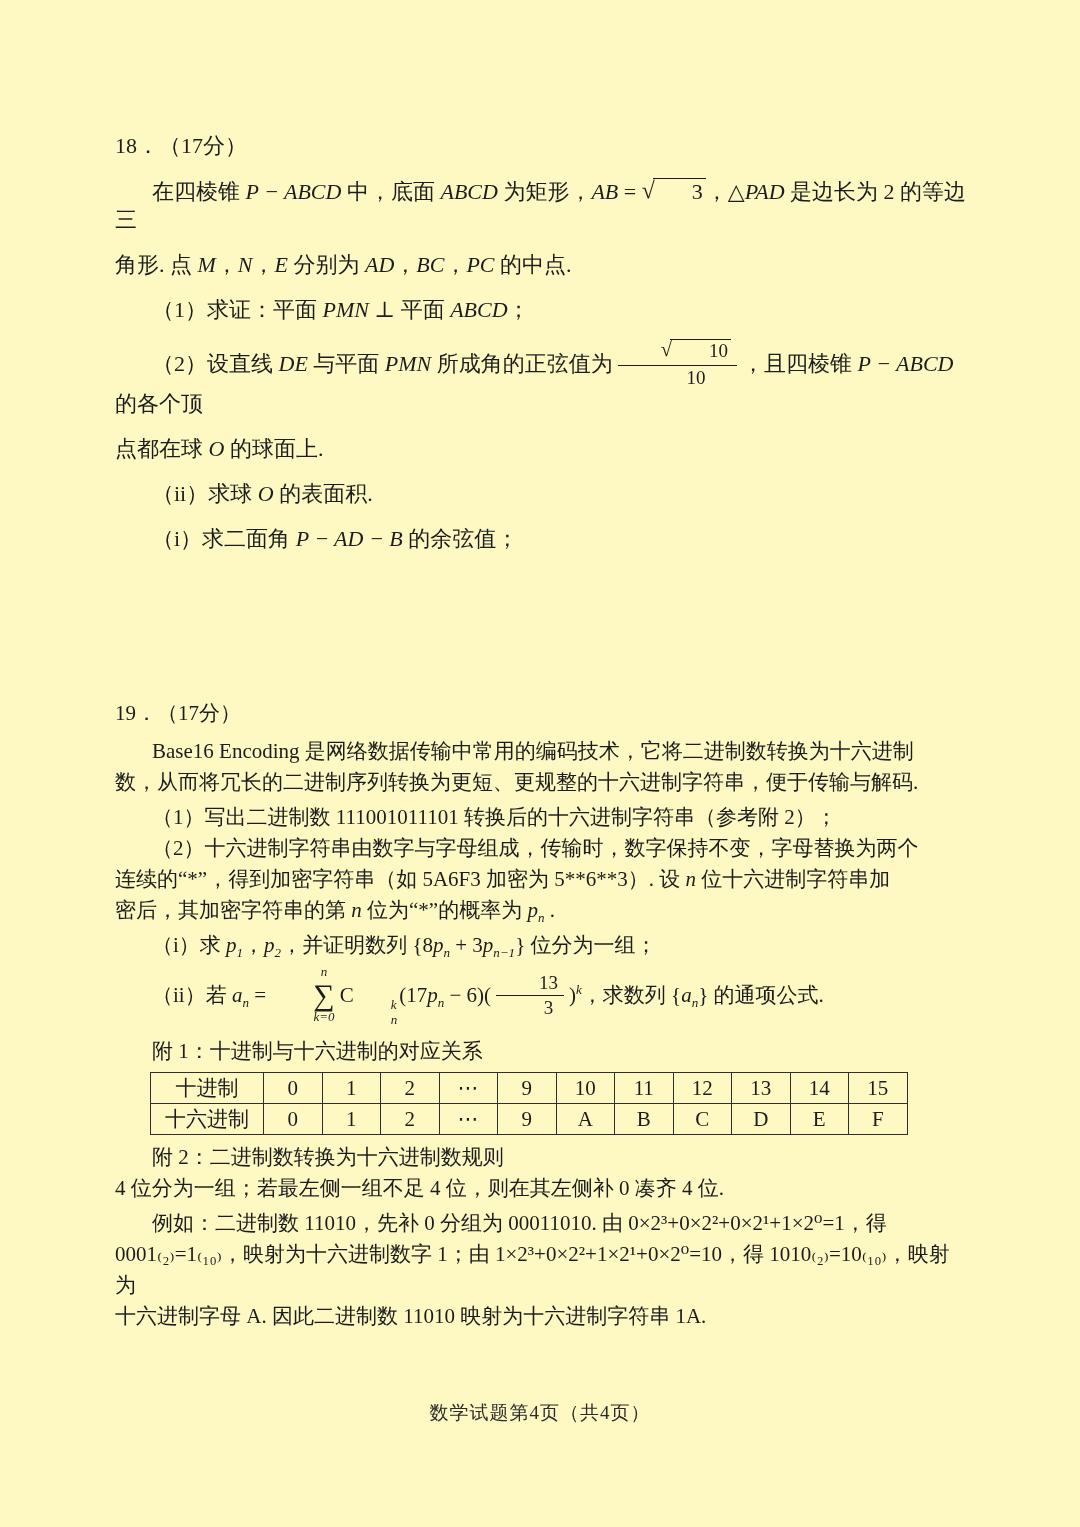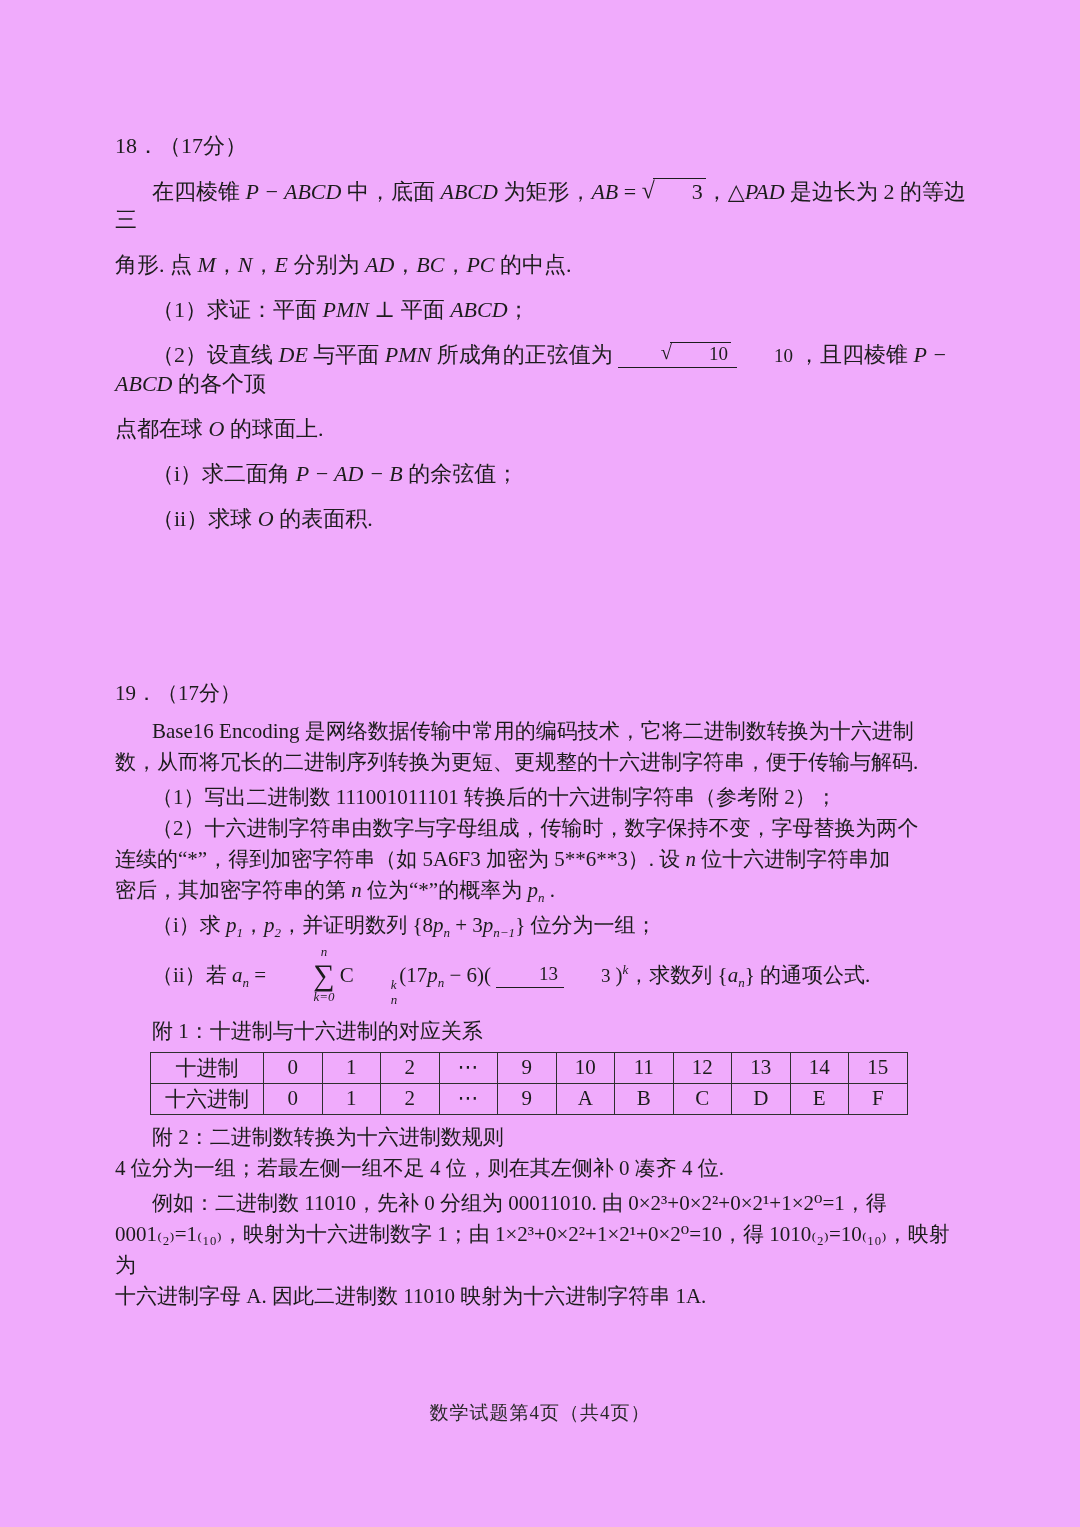--- a/index.html
+++ b/index.html
@@ -8,21 +8,21 @@
     width: 1080px; height: 1527px;
     background: #ffffff;
     color: #1c1c1c;
     font-family: "Liberation Serif", "DejaVu Serif", "DejaVu Sans", serif;
   }
   .page {
     position: relative;
     width: 1080px; height: 1527px;
     padding: 132px 112px 0 115px;
     overflow: hidden;
-    background: #f0abfc;
+    background: #fef9c3;
   }
   p { margin: 0; }
   .mi { font-style: italic; text-align: right; }
   sub, sup { font-size: 0.62em; line-height: 0; }
   sub.mi, sup.mi { font-style: italic; }
 
   
   .q18 p { font-size: 22px; line-height: 28px; margin: 0 0 17px 0; }
   .q18 { margin-bottom: 145px; }
   .ind { text-indent: 37px; }
@@ -39,21 +39,21 @@
   .sqrt-rad {
     display: inline-block;
     border-top: 1.6px solid currentColor;
     line-height: 1.05;
     padding: 1px 3px 0 2px;
     margin-left: -2px;
   }
 
   
   .frac {
-    display: inline-flex; flex-direction: row; align-items: center;
+    display: inline-flex; flex-direction: column; align-items: center;
     vertical-align: middle; font-size: 19px; line-height: 1.15;
     margin: 0 5px; position: relative; top: -2px;
   }
   .fnum { border-bottom: 1.6px solid currentColor; padding: 0 6px 2px 6px; }
   .fden { padding-top: 1px; }
 
   
   .bigop {
     display: inline-flex; flex-direction: column; align-items: center;
     vertical-align: middle; line-height: 1; margin: 0 5px; position: relative; top: -2px;
@@ -99,23 +99,23 @@
 
     <p class="ind"><span>（1）求证：平面 </span><span class="mi">PMN</span><span> ⊥ 平面 </span><span class="mi">ABCD</span><span>；</span></p>
 
     <p class="ind"><span>（2）设直线 </span><span class="mi">DE</span><span> 与平面 </span><span class="mi">PMN</span><span> 所成角的正弦值为</span><span class="frac">
           <span class="fnum"><span class="sqrt"><span class="sqrt-sym">√</span><span class="sqrt-rad">10</span></span></span>
           <span class="fden">10</span>
         </span><span>，且四棱锥 </span><span class="mi">P − ABCD</span><span> 的各个顶</span></p>
 
     <p><span>点都在球 </span><span class="mi">O</span><span> 的球面上.</span></p>
 
+    <p class="ind"><span>（ii）求球 </span><span class="mi">O</span><span> 的表面积.</span></p>
+
     <p class="ind"><span>（i）求二面角 </span><span class="mi">P − AD − B</span><span> 的余弦值；</span></p>
-
-    <p class="ind"><span>（ii）求球 </span><span class="mi">O</span><span> 的表面积.</span></p>
   </section>
 
   <section class="q19">
     <p class="head"><span>19．（17分）</span></p>
 
     <p class="ind">Base16 Encoding 是网络数据传输中常用的编码技术，它将二进制数转换为十六进制</p>
     <p>数，从而将冗长的二进制序列转换为更短、更规整的十六进制字符串，便于传输与解码.</p>
 
     <p class="ind mt4">（1）写出二进制数 111001011101 转换后的十六进制字符串（参考附 2）；</p>
 

